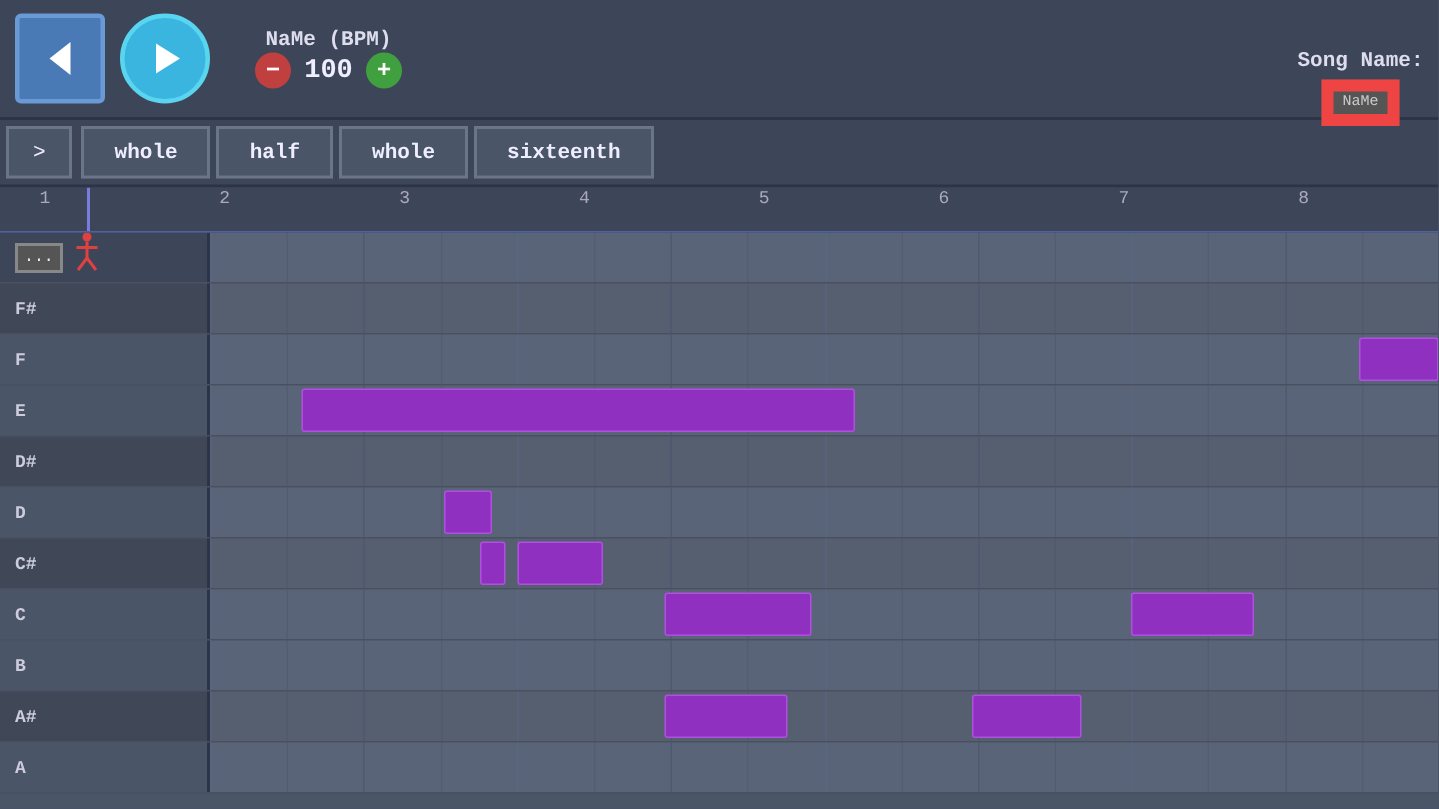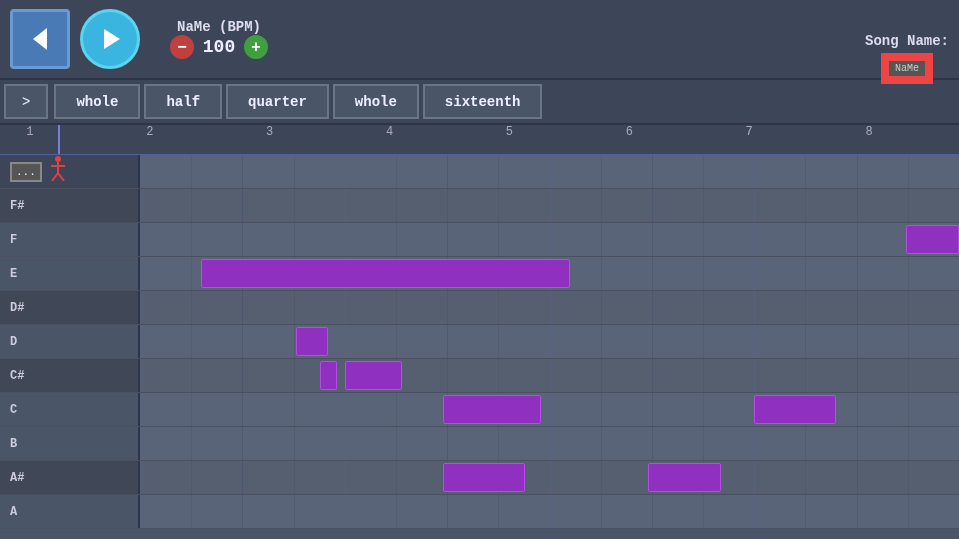--- a/index.html
+++ b/index.html
@@ -226,21 +226,20 @@
   <div class="song-section">
     <div class="speed-title">Song Name:</div>
     <button class="name-btn">NaMe</button>
   </div>
 </div>
 
 <div class="toolbar">
   <button class="arrow-btn">&gt;</button>
   <button class="note-btn">whole</button>
   <button class="note-btn">half</button>
-  <button class="note-btn">quarter</button>
   <button class="note-btn">whole</button>
   <button class="note-btn">sixteenth</button>
 </div>
 
 <div class="piano-roll">
 
   <div class="grid-area">
 
     <div style="display:flex; height:30px; background:#3d4558; border-bottom:1px solid #5060a0; position:relative;">
       <div style="flex:1;position:relative;">

